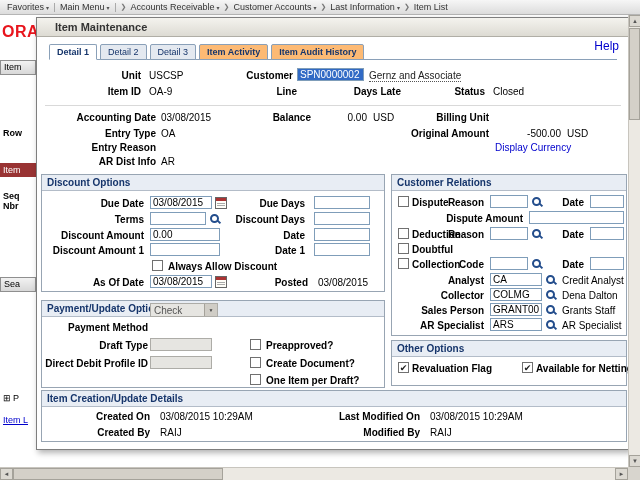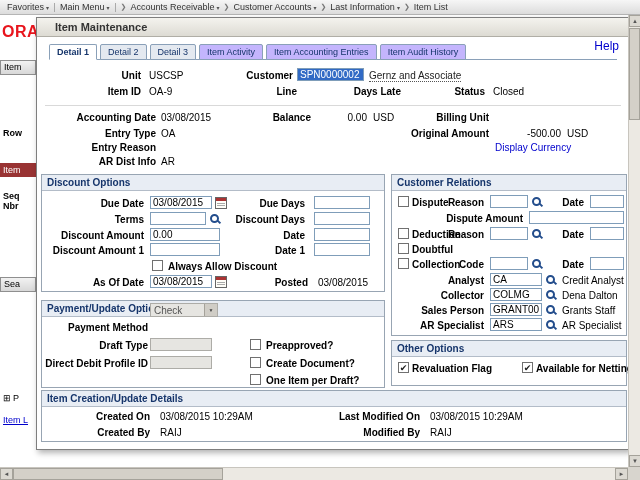--- a/index.html
+++ b/index.html
@@ -30,21 +30,21 @@
     border:1px solid #7e7e7e;box-shadow:2px 3px 6px rgba(0,0,0,.3);box-sizing:content-box;}
   .titlebar{height:18px;background:linear-gradient(#f4f3ee,#dddbd3);border-bottom:1px solid #b0aea6;
     font-size:11px;font-weight:bold;color:#333;line-height:18px;padding-left:18px;}
   .help{position:absolute;top:21px;right:10px;font-size:12px;color:#0000cc;cursor:pointer;}
 
   
   .tabs{position:absolute;left:12px;top:24px;right:12px;height:17px;display:flex;align-items:flex-end;
     border-bottom:1px solid #8aa0b8;}
   .tab{font-size:9px;color:#16356b;background:#e4e9f0;border:1px solid #8aa0b8;
     padding:2px 7px;margin-right:3px;border-radius:2px 2px 0 0;white-space:nowrap;cursor:pointer;margin-bottom:-1px;}
-  .tab.alt{background:#c4b5fd;}
+  .tab.alt{background:#fdba74;font-weight:bold;}
   .tab.active{background:#fff;font-weight:bold;border-bottom-color:#fff;}
 
   
   .lbl{position:absolute;font-size:10px;font-weight:bold;color:#000;white-space:nowrap;}
   .txt{position:absolute;font-size:10px;color:#000;white-space:nowrap;}
   .link{position:absolute;font-size:10px;color:#0000cc;white-space:nowrap;cursor:pointer;}
   .custname{border-bottom:1px dotted #555;color:#222;cursor:pointer;}
   .fld{position:absolute;height:13px;border:1px solid #7f9db9;background:#fff;font-size:10px;
     line-height:11px;color:#000;padding:0 2px;box-sizing:border-box;font-family:"Liberation Sans",sans-serif;}
   input.fld{margin:0;outline:none;}
@@ -133,21 +133,20 @@
 
   <div class="modal">
     <div class="titlebar">Item Maintenance</div>
     <span class="help">Help</span>
 
     <div class="tabs">
       <div class="tab active">Detail 1</div>
       <div class="tab">Detail 2</div>
       <div class="tab">Detail 3</div>
       <div class="tab alt">Item Activity</div>
-      <div class="tab alt">Item Accounting Entries</div>
       <div class="tab alt">Item Audit History</div>
     </div>
 
     <div class="lbl" style="right:488px;top:52px">Unit</div>
     <div class="txt" style="left:112px;top:52px">USCSP</div>
     <div class="lbl" style="right:336px;top:52px">Customer</div>
     <input class="fld sel" style="left: 260px; top: 50px; width: 67px;" value="SPN0000002">
     <span class="txt custname" style="left:332px;top:52px">Gernz and Associate</span>
 
     <div class="lbl" style="right:488px;top:68px">Item ID</div>

